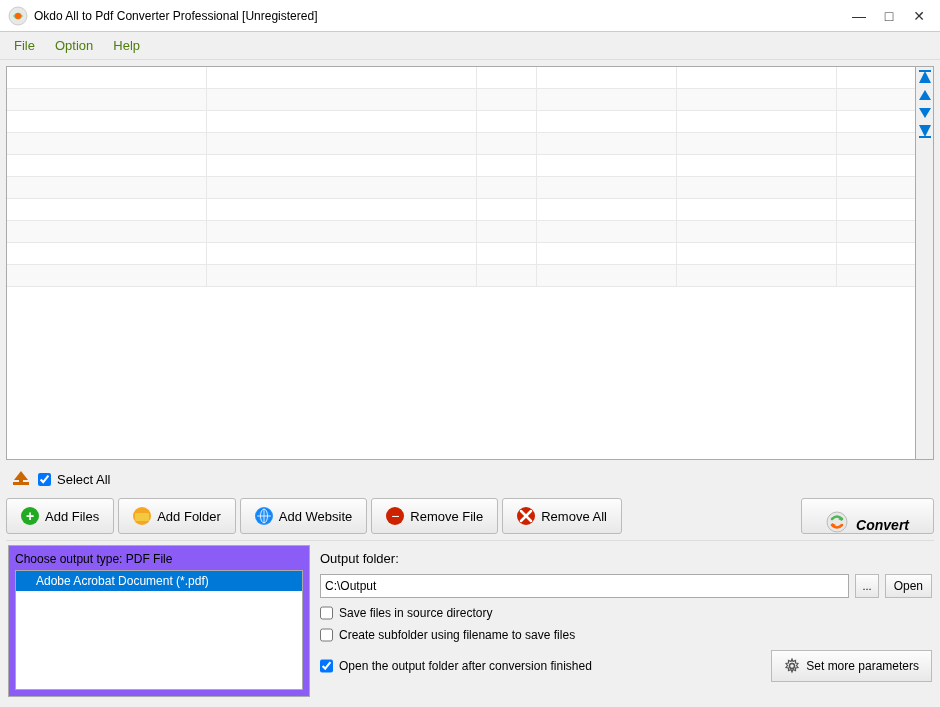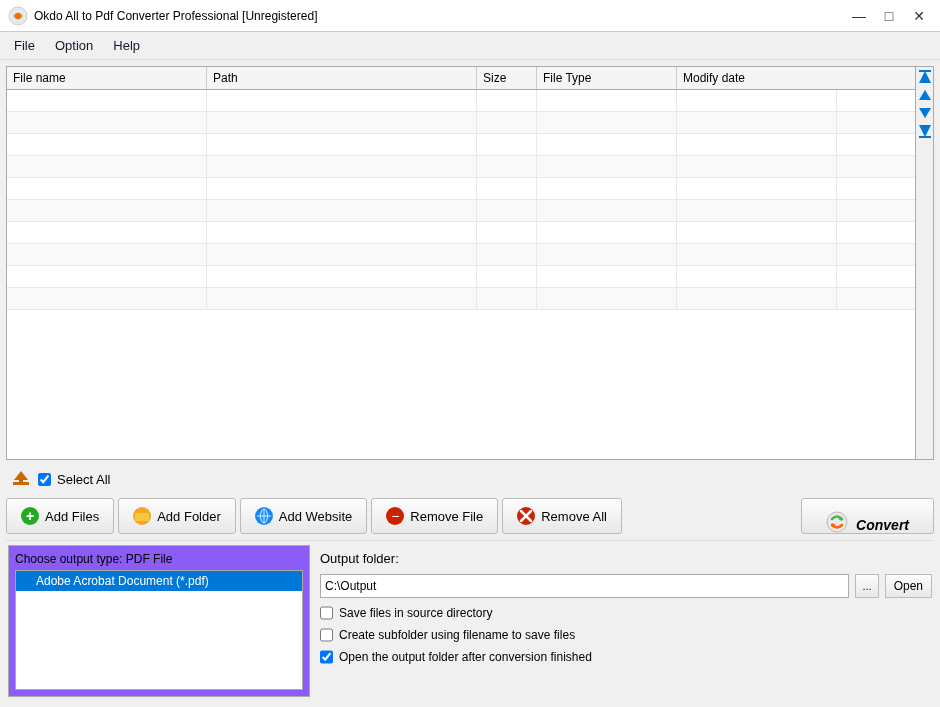--- a/index.html
+++ b/index.html
@@ -57,21 +57,21 @@
       height: 28px;
       display: flex;
       align-items: center;
       padding: 0 4px;
       border-bottom: 1px solid #ddd;
     }
     .menu-item {
       padding: 4px 10px;
       cursor: pointer;
       font-size: 13px;
-      color: #0f172a;
+      color: #4d7c0f;
     }
 
     
     .main-window {
       flex: 1;
       background: #f0f0f0;
       display: flex;
       flex-direction: column;
       padding: 6px;
       gap: 6px;
@@ -363,27 +363,20 @@
 <div class="menu-bar">
   <div class="menu-item">File</div>
   <div class="menu-item">Option</div>
   <div class="menu-item">Help</div>
 </div>
 
 <div class="main-window">
 
   <div class="file-list-container">
     <div class="file-table">
-      <div class="file-table-header">
-        <div class="file-table-header-cell">File name</div>
-        <div class="file-table-header-cell">Path</div>
-        <div class="file-table-header-cell">Size</div>
-        <div class="file-table-header-cell">File Type</div>
-        <div class="file-table-header-cell">Modify date</div>
-      </div>
       <div class="file-table-body">
 
         <div class="file-table-row">
           <div class="file-table-cell"></div>
           <div class="file-table-cell"></div>
           <div class="file-table-cell"></div>
           <div class="file-table-cell"></div>
           <div class="file-table-cell"></div>
         </div>
         <div class="file-table-row">
@@ -568,17 +561,24 @@
       </div>
       <div class="checkbox-row">
         <input type="checkbox" id="cb2" style="">
         <label for="cb2">Create subfolder using filename to save files</label>
       </div>
       <div style="display:flex; align-items:center; justify-content:space-between;">
         <div class="checkbox-row">
           <input type="checkbox" id="cb3" checked="" style="">
           <label for="cb3">Open the output folder after conversion finished</label>
         </div>
+        <button class="set-params-btn">
+          <svg class="gear-icon-svg" viewBox="0 0 16 16">
+            <circle cx="8" cy="8" r="2.5" fill="none" stroke="#555" stroke-width="1.5"></circle>
+            <path d="M8 1 L9 3.5 L11.5 2.5 L11.5 5 L14 5.5 L12.5 7.5 L14 9.5 L11.5 10 L11.5 12.5 L9 11.5 L8 14 L7 11.5 L4.5 12.5 L4.5 10 L2 9.5 L3.5 7.5 L2 5.5 L4.5 5 L4.5 2.5 L7 3.5 Z" fill="none" stroke="#555" stroke-width="1.2"></path>
+          </svg>
+          <span>Set more parameters</span>
+        </button>
       </div>
     </div>
   </div>
 
 </div>
 
 </body></html>

